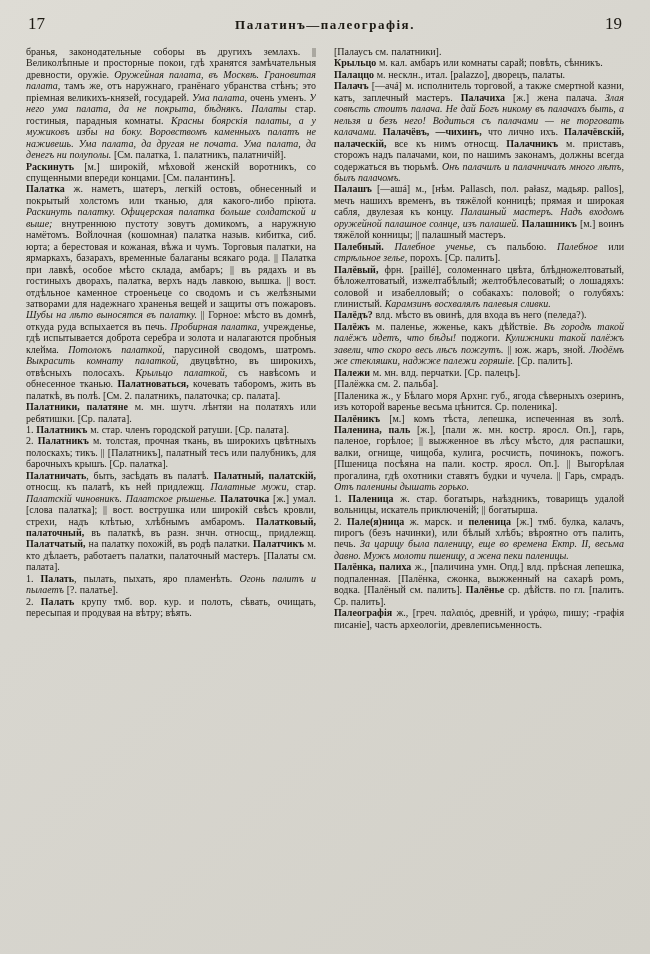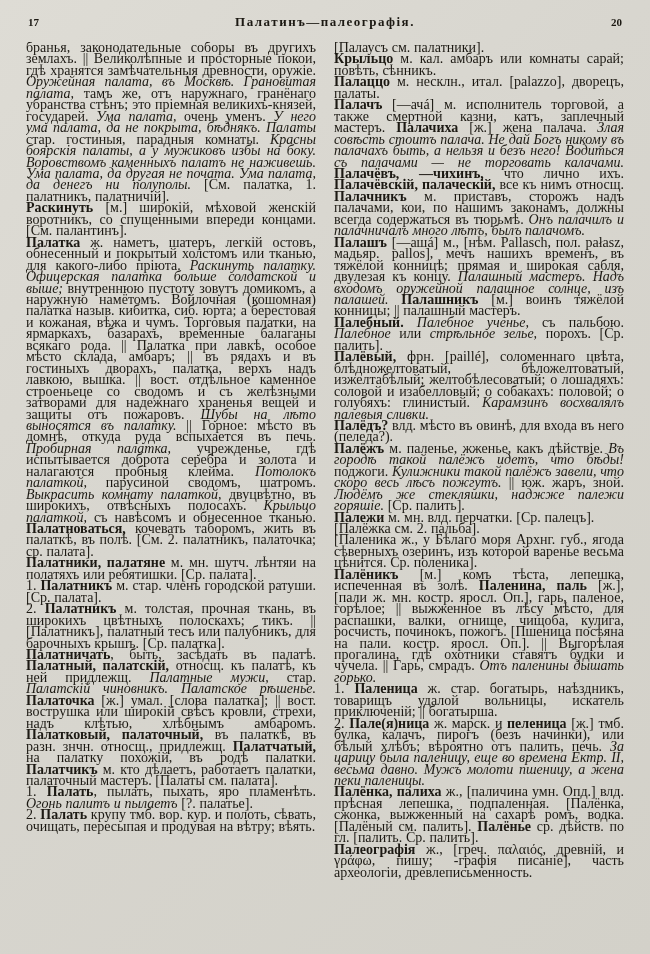--- a/index.html
+++ b/index.html
@@ -13,55 +13,55 @@
     font-family:"Liberation Serif","DejaVu Serif",serif;
     color:#1c1913;
     overflow:hidden;
   }
   .page-header{
     display:grid;
     grid-template-columns:1fr auto 1fr;
     align-items:baseline;
     margin:0 2px 12px 2px;
   }
-  .pageno{font-weight:bold;font-size:11px;}
+  .pageno{font-weight:normal;font-size:17px;}
   .pageno.right{text-align:right;}
   .running-title{
     text-align:left;
     font-weight:bold;
     font-size:13px;
     letter-spacing:1.5px;
   }
   .columns{
     display:flex;
     gap:18px;
     height:880px;
     overflow:hidden;
   }
   .col{
     flex:1 1 0;
     min-width:0;
     text-align:justify;
-    font-size:14px;
+    font-size:10px;
     line-height:11.45px;
     overflow:hidden;
     word-spacing:0.2px;
   }
   .entry{margin:0;padding:0;}
   .hw{font-weight:bold;}
   .it{font-style:italic;}
 </style>
 </head>
 <body>
 
 <div class="page">
   <div class="page-header">
     <span class="pageno left">17</span>
     <span class="running-title">Палатинъ—палеографія.</span>
-    <span class="pageno right">20</span>
+    <span class="pageno right">19</span>
   </div>
   <div class="columns">
     <section class="col" id="col-left">
         <p class="entry"><span>бранья, законодательные соборы въ другихъ землахъ. || Великолѣпные и просторные покои, гдѣ хранятся замѣчательныя древности, оружіе. </span><span class="it">Оружейная палата, въ Москвѣ. Грановитая палата,</span><span> тамъ же, отъ наружнаго, гранёнаго убранства стѣнъ; это пріемная великихъ-князей, государей. </span><span class="it">Ума палата,</span><span> очень уменъ. </span><span class="it">У него ума палата, да не покрыта, бѣднякъ. Палаты</span><span> стар. гостиныя, парадныя комнаты. </span><span class="it">Красны боярскія палаты, а у мужиковъ избы на боку. Воровствомъ каменныхъ палатъ не наживешь. Ума палата, да другая не почата. Ума палата, да денегъ ни полуполы.</span><span> [См. палатка, 1. палатникъ, палатничій].</span></p>
         <p class="entry"><span class="hw">Раскинуть</span><span> [м.] широкій, мѣховой женскій воротникъ, со спущенными впереди концами. [См. палантинъ].</span></p>
         <p class="entry"><span class="hw">Палатка</span><span> ж. наметъ, шатеръ, легкій остовъ, обнесенный и покрытый холстомъ или тканью, для какого-либо пріюта. </span><span class="it">Раскинуть палатку. Офицерская палатка больше солдатской и выше;</span><span> внутреннюю пустоту зовутъ домикомъ, а наружную намётомъ. Войлочная (кошомная) палатка назыв. кибитка, сиб. юрта; а берестовая и кожаная, вѣжа и чумъ. Торговыя палатки, на ярмаркахъ, базарахъ, временные балаганы всякаго рода. || Палатка при лавкѣ, особое мѣсто склада, амбаръ; || въ рядахъ и въ гостиныхъ дворахъ, палатка, верхъ надъ лавкою, вышка. || вост. отдѣльное каменное строеньеце со сводомъ и съ желѣзными затворами для надежнаго храненья вещей и защиты отъ пожаровъ. </span><span class="it">Шубы на лѣто выносятся въ палатку.</span><span> || Горное: мѣсто въ домнѣ, откуда руда вспыхается въ печь. </span><span class="it">Пробирная палатка,</span><span> учрежденье, гдѣ испытывается доброта серебра и золота и налагаются пробныя клейма. </span><span class="it">Потолокъ палаткой,</span><span> парусиной сводомъ, шатромъ. </span><span class="it">Выкрасить комнату палаткой,</span><span> двуцвѣтно, въ широкихъ, отвѣсныхъ полосахъ. </span><span class="it">Крыльцо палаткой,</span><span> съ навѣсомъ и обнесенное тканью. </span><span class="hw">Палатноваться,</span><span> кочевать таборомъ, жить въ палаткѣ, въ полѣ. [См. 2. палатникъ, палаточка; ср. палата].</span></p>
         <p class="entry"><span class="hw">Палатники, палатяне</span><span> м. мн. шутч. лѣнтяи на полатяхъ или ребятишки. [Ср. палата].</span></p>
         <p class="entry"><span>1. </span><span class="hw">Палатникъ</span><span> м. стар. членъ городской ратуши. [Ср. палата].</span></p>
         <p class="entry"><span>2. </span><span class="hw">Палатникъ</span><span> м. толстая, прочная ткань, въ широкихъ цвѣтныхъ полоскахъ; тикъ. || [Палатникъ], палатный тесъ или палубникъ, для барочныхъ крышъ. [Ср. палатка].</span></p>
         <p class="entry"><span class="hw">Палатничать</span><span>, быть, засѣдать въ палатѣ. </span><span class="hw">Палатный, палатскій,</span><span> относщ. къ палатѣ, къ ней придлежщ. </span><span class="it">Палатные мужи,</span><span> стар. </span><span class="it">Палатскій чиновникъ. Палатское рѣшенье. </span><span class="hw">Палаточка</span><span> [ж.] умал. [слова палатка]; || вост. вострушка или широкій свѣсъ кровли, стрехи, надъ клѣтью, хлѣбнымъ амбаромъ. </span><span class="hw">Палатковый, палаточный,</span><span> въ палаткѣ, въ разн. знчн. относщ., придлежщ. </span><span class="hw">Палатчатый,</span><span> на палатку похожій, въ родѣ палатки. </span><span class="hw">Палатчикъ</span><span> м. кто дѣлаетъ, работаетъ палатки, палаточный мастеръ. [Палаты см. палата].</span></p>

